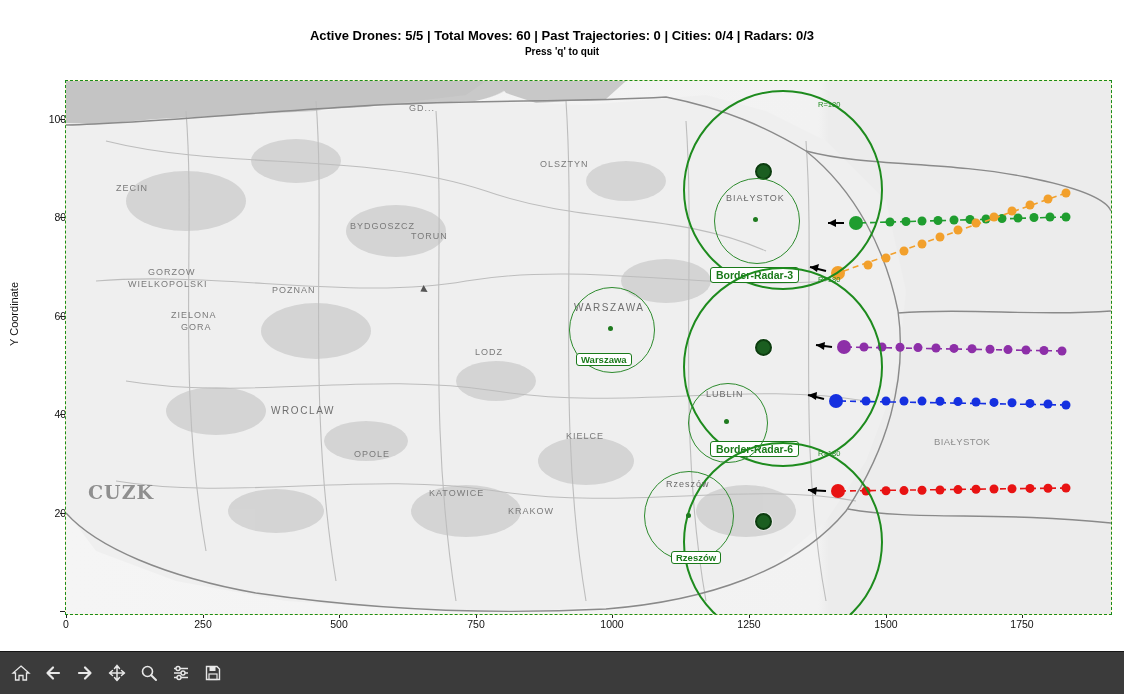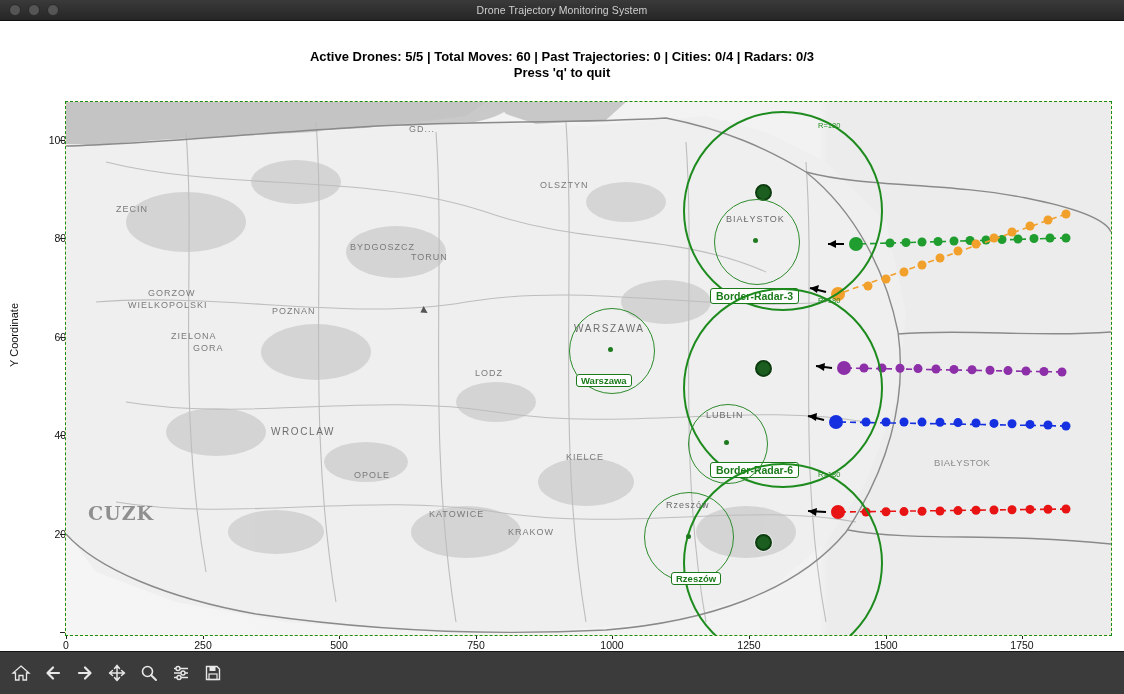--- a/index.html
+++ b/index.html
@@ -64,21 +64,21 @@
     position: absolute;
     top: 28px;
     left: 0; right: 0;
     text-align: center;
     font-size: 13.5px;
     font-weight: bold;
     color: #000;
     line-height: 16px;
   }
   .fig-title .l2 { font-size: 13px; }
-  .fig-title .l3 { font-size: 13px; }
+  .fig-title .l3 { font-size: 10px; }
 
   
   .axes {
     position: absolute;
     left: 65px;
     top: 80px;
     width: 1045px;
     height: 533px;
     border: 1.6px dashed #1a8a1a;
     background: #fef9c3;
@@ -235,28 +235,20 @@
     color: #e8e8e8;
   }
   .tool-btn svg { display: block; }
   svg { overflow: visible; }
 </style>
 </head>
 <body>
 
 <div class="window">
 
-  <div class="titlebar">
-    <div class="traffic">
-      <span class="dot"></span>
-      <span class="dot"></span>
-      <span class="dot"></span>
-    </div>
-    <div class="win-title">Drone Trajectory Monitoring System</div>
-  </div>
 
   <div class="figure">
 
     <div class="fig-title">
       <div class="l2">Active Drones: 5/5 | Total Moves: 60 | Past Trajectories: 0 | Cities: 0/4 | Radars: 0/3</div>
       <div class="l3">Press 'q' to quit</div>
     </div>
 
     <div class="ytick" style="top:113px;">1000</div>
     <div class="ytick" style="top:211px;">800</div>
@@ -450,21 +442,21 @@
 
       <div class="city" style="left:343px; top:22px;">GD...</div>
       <div class="city" style="left:474px; top:78px;">OLSZTYN</div>
       <div class="city" style="left:50px;  top:102px;">ZECIN</div>
       <div class="city" style="left:82px;  top:186px;">GORZOW</div>
       <div class="city" style="left:62px;  top:198px;">WIELKOPOLSKI</div>
       <div class="city" style="left:284px; top:140px;">BYDGOSZCZ</div>
       <div class="city" style="left:345px; top:150px;">TORUN</div>
       <div class="city" style="left:206px; top:204px;">POZNAN</div>
       <div class="city" style="left:105px; top:229px;">ZIELONA</div>
-      <div class="city" style="left:115px; top:241px;margin-left:12px;">GORA</div>
+      <div class="city" style="left:115px; top:241px;">GORA</div>
       <div class="city big" style="left:508px; top:221px;">WARSZAWA</div>
       <div class="city" style="left:409px; top:266px;">LODZ</div>
       <div class="city big" style="left:205px; top:324px;">WROCLAW</div>
       <div class="city" style="left:500px; top:350px;">KIELCE</div>
       <div class="city" style="left:288px; top:368px;">OPOLE</div>
       <div class="city" style="left:363px; top:407px;">KATOWICE</div>
       <div class="city" style="left:442px; top:425px;">KRAKOW</div>
       <div class="watermark" style="left:22px; top:400px;">CUZK</div>
       <div class="geoportal" style="left:868px; top:355px;">BIAŁYSTOK</div>
 

